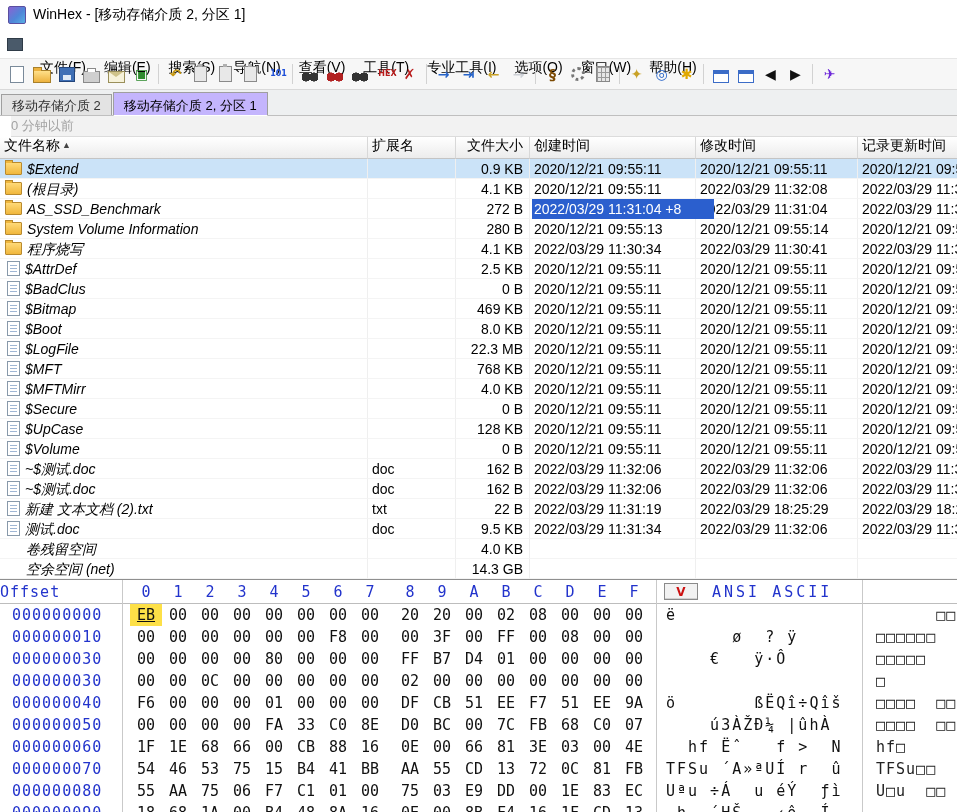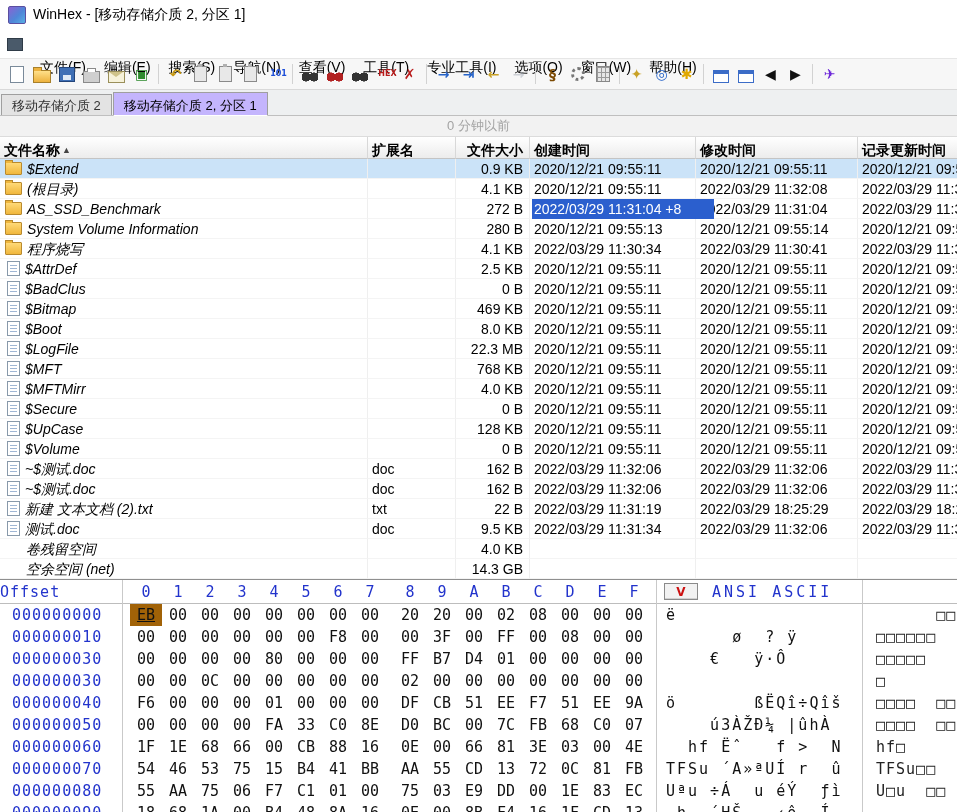--- a/index.html
+++ b/index.html
@@ -41,27 +41,27 @@
   .sh-calc{width:12px;height:14px;border:1px solid #888;background:#e6e6e6;
     background-image:linear-gradient(#999 1px,transparent 1px),linear-gradient(90deg,#999 1px,transparent 1px);background-size:4px 5px;}
   .sh-win{width:14px;height:11px;border:1px solid #3b6cc7;position:relative;background:#fff;margin-top:4px;}
   .sh-win::before{content:"";position:absolute;top:0;left:0;right:0;height:3px;background:#3b6cc7;}
   
   .tabbar{height:25px;background:#eef0f1;display:flex;align-items:flex-end;border-bottom:1px solid #bfbfbf;padding-left:0;}
   .tab{padding:2px 10px 2px 10px;border:1px solid #9f9f9f;border-bottom:none;background:#e3e3e3;margin-left:1px;
     font-size:13px;height:21px;line-height:18px;box-sizing:border-box;white-space:nowrap;color:#333;}
   .tab-active{background:#c4b5fd;height:24px;line-height:21px;margin-bottom:-1px;border-bottom:1px solid #fff;color:#000;}
   
-  .snapshotbar{height:20px;background:#f2f2f2;border-bottom:1px solid #dcdcdc;text-align:center;color:#a3a3a3;
-    font-size:13px;line-height:19px;}
+  .snapshotbar{height:20px;background:#f2f2f2;border-bottom:1px solid #dcdcdc;color:#a3a3a3;
+    font-size:13px;line-height:19px;margin-left:11px;}
   
   .ftable{width:998px;}
   .fhead{display:flex;height:22px;}
   .th{background:linear-gradient(#ffffff,#ececec);border-right:1px solid #d8d8d8;border-bottom:1px solid #c4c4c4;
-    font-size:14px;line-height:27px;height:22px;padding-left:4px;box-sizing:border-box;white-space:nowrap;overflow:hidden;font-weight:bold;}
+    font-size:14px;line-height:16px;height:22px;padding-left:4px;box-sizing:border-box;white-space:nowrap;overflow:hidden;}
   .sort-arrow{font-size:9px;color:#444;margin-left:2px;vertical-align:2px;}
   .fbody{}
   .tr{display:flex;height:20px;background:#fff;}
   .tr-sel{background:#cbe3f8;}
   .td{height:20px;line-height:20px;font-size:14px;box-sizing:border-box;border-right:1px solid #efefef;
     border-bottom:1px solid #f4f4f4;padding-left:4px;white-space:nowrap;overflow:hidden;}
   .fcol0{width:368px;}
   .fcol1{width:88px;}
   .fcol2{width:74px;text-align:right;padding-right:6px;padding-left:0;}
   .fcol3{width:166px;overflow:visible;position:relative;}
@@ -81,21 +81,21 @@
     font-family:"DejaVu Sans Mono","Liberation Mono",monospace;}
   .vline{position:absolute;top:0;bottom:0;width:1px;background:#c9c9c9;z-index:1;}
   .hexheader{display:flex;height:24px;align-items:center;border-bottom:1px solid #bdbdbd;box-sizing:border-box;}
   .hx-blue{color:#2233cc;}
   .hexheader .hx-off{text-align:left;padding-left:0;font-size:15px;letter-spacing:1px;}
   .hx-off{width:122px;box-sizing:border-box;padding-left:12px;color:#2233cc;font-size:15px;letter-spacing:1px;flex:none;}
   .hx-bytes{display:flex;width:520px;margin-left:8px;flex:none;}
   .hx-b{width:32px;text-align:center;font-size:15px;flex:none;}
   .g8{margin-left:8px;}
   .hexheader .hx-b{color:#2233cc;}
-  .byte-sel{background:#a16207;color:#fff;text-decoration:underline;}
+  .byte-sel{background:#fde047;color:#fff;text-decoration:underline;}
   .hx-asc-hd{display:flex;align-items:center;margin-left:14px;}
   .vbtn{width:34px;height:17px;border:1px solid #8a8a8a;background:#f2f2f2;color:#cc1111;font-weight:bold;text-align:center;
     font-size:12px;line-height:14px;padding:0;box-shadow:inset 0 -1px 0 #d0d0d0;font-family:"DejaVu Sans",sans-serif;}
   .charset{margin-left:14px;color:#2233cc;font-size:15px;letter-spacing:3px;white-space:pre;}
   .hexrow{display:flex;height:22px;line-height:22px;}
   .hexrow .hx-off{line-height:22px;}
   .hexrow .hx-b{line-height:22px;color:#111;}
   .hx-ascii{width:196px;margin-left:14px;padding-left:2px;font-size:15px;letter-spacing:2px;white-space:pre;overflow:hidden;flex:none;color:#111;}
   .hx-side{flex:1;margin-left:8px;padding-left:6px;font-size:15px;letter-spacing:1px;white-space:pre;overflow:hidden;color:#222;}
 </style>

